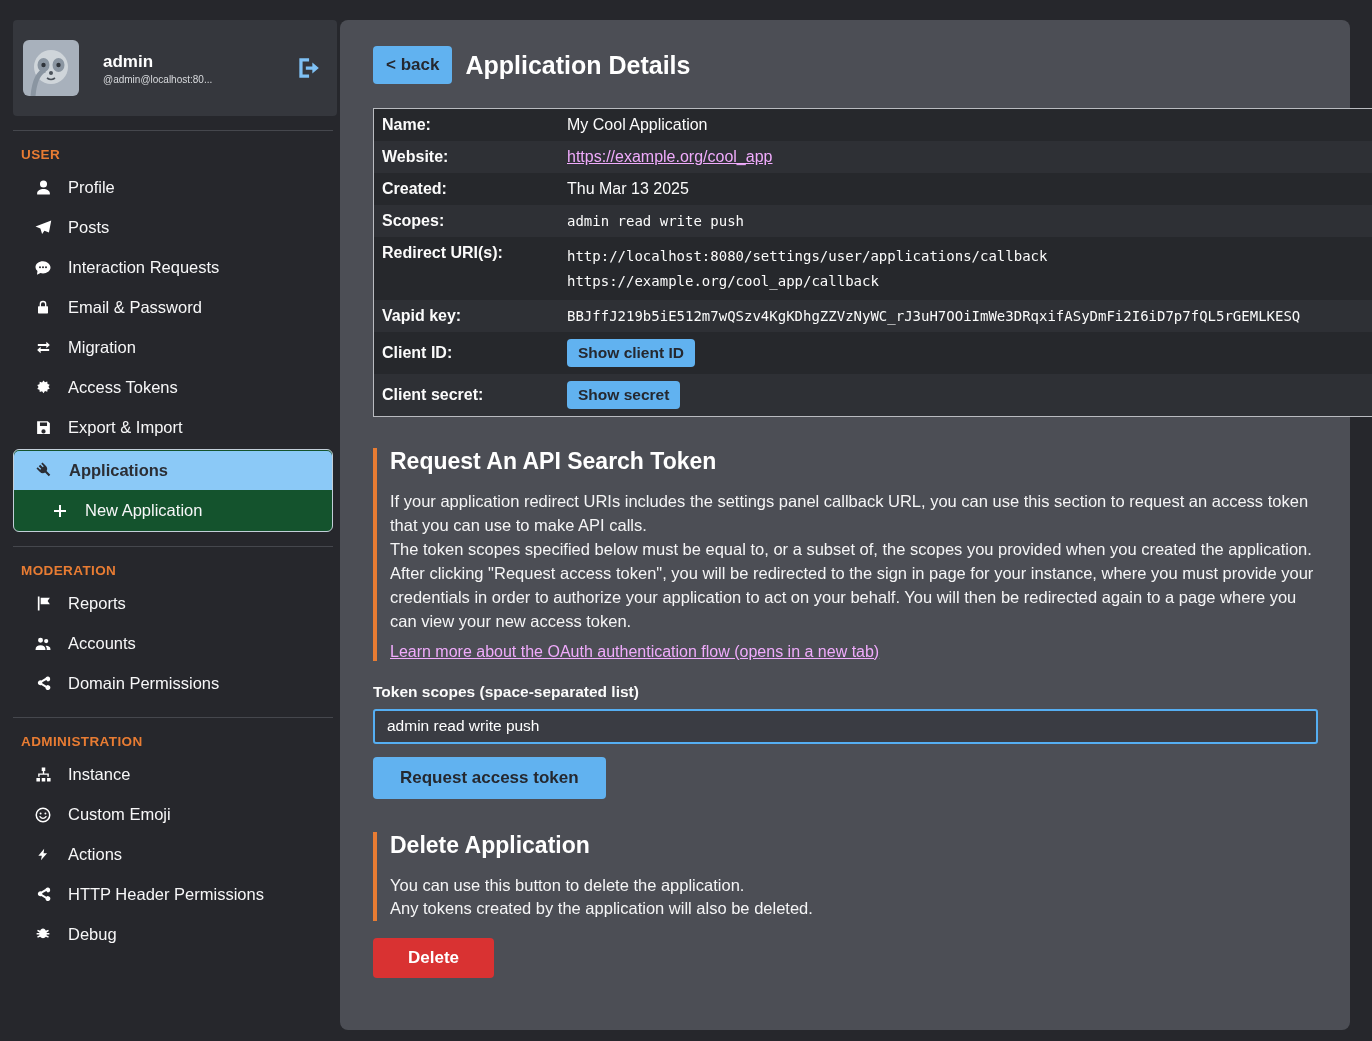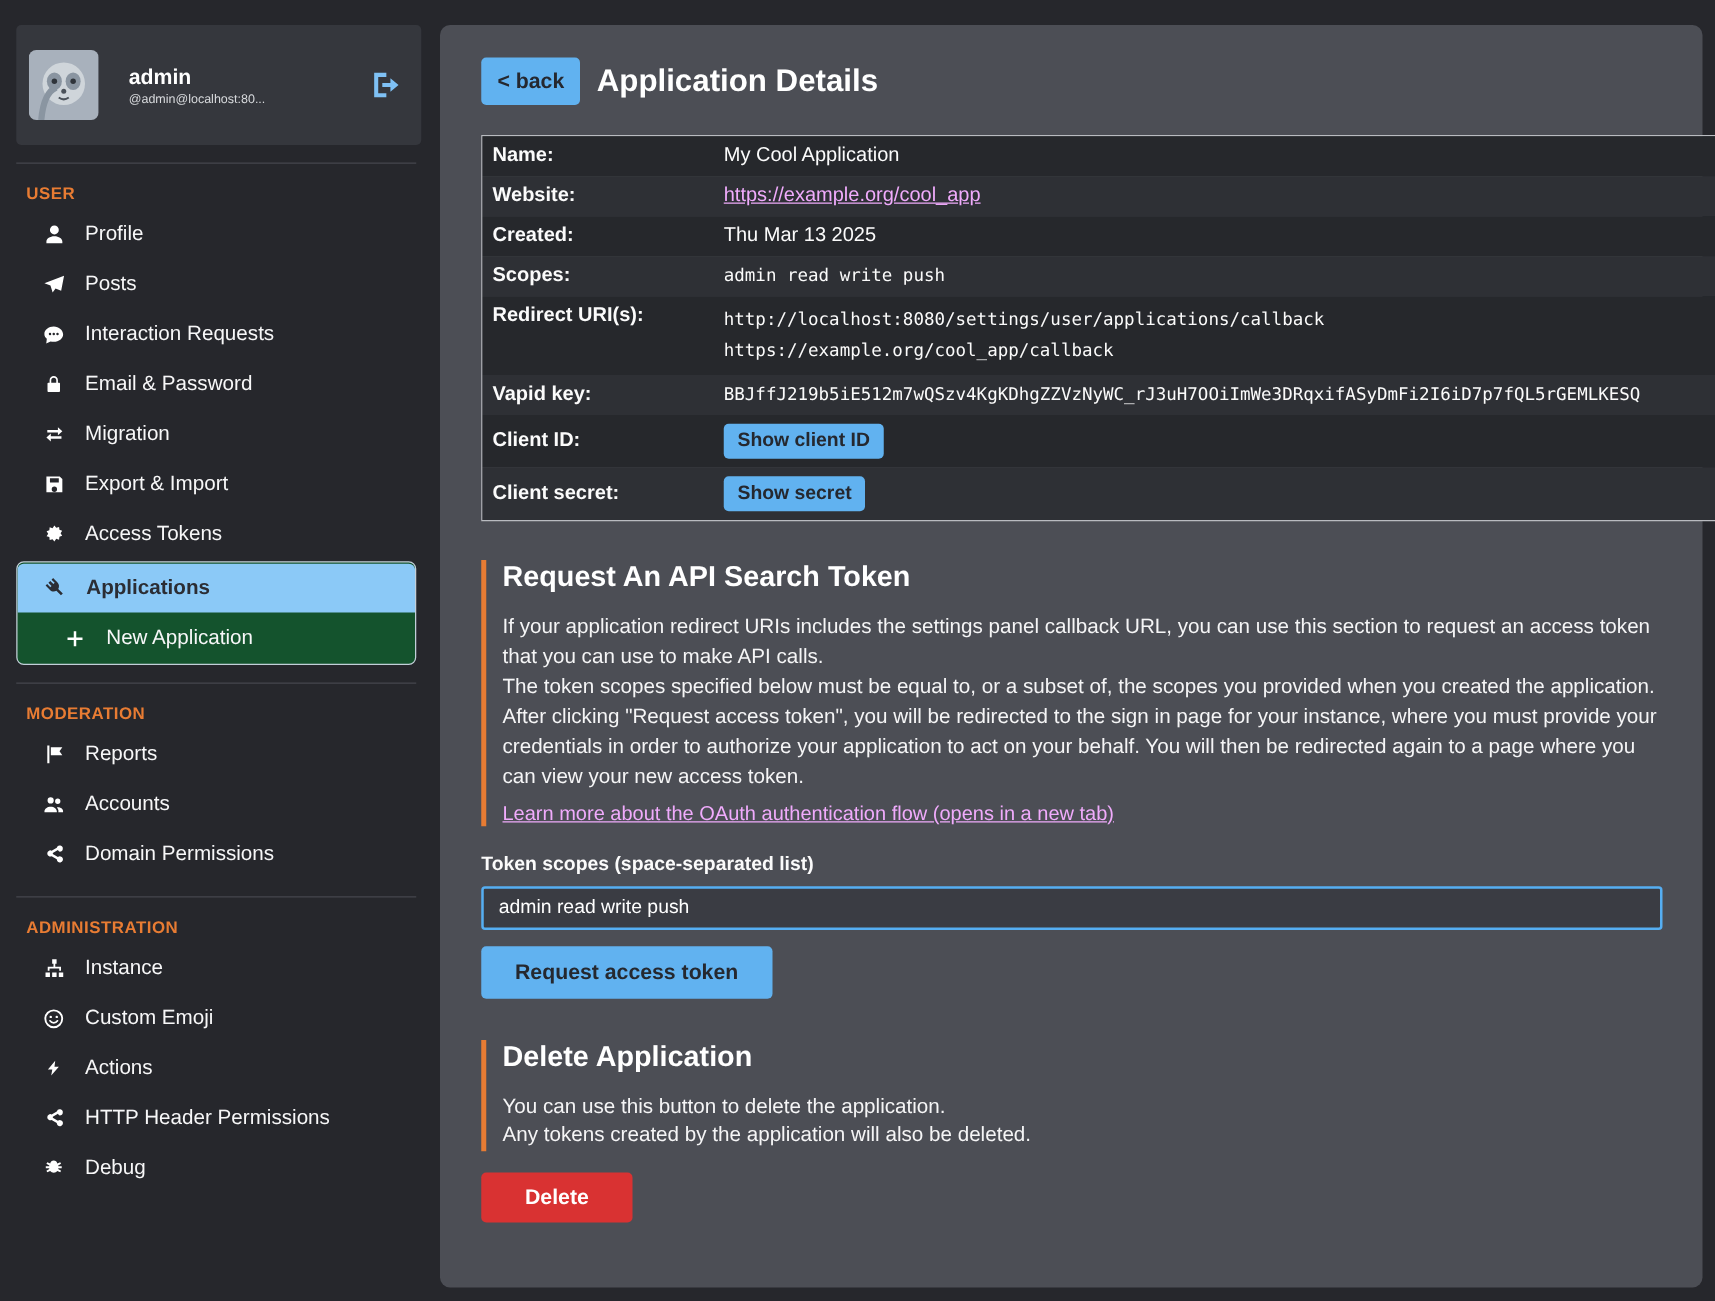--- a/index.html
+++ b/index.html
@@ -36,21 +36,21 @@
     font-size:16.5px; color:#f7f7f8; cursor:pointer; border-radius:4px;
   }
   .nav-item .ic { width:20px; display:flex; justify-content:center; color:#ffffff; flex:0 0 auto; }
   .nav-group { border:1px solid #c3cfd9; border-radius:6px; overflow:hidden; width:320px; margin:2px 0 6px 0; background:#14532d; }
   .nav-item.active { background:#8bc9f7; color:#2b2d34; border-radius:5px 5px 0 0; font-weight:bold; }
   .nav-item.active .ic { color:#2b2d34; }
   .nav-sub .nav-item { padding-left:36px; }
 
   
   .main {
-    position:absolute; left:352px; top:20px; width:1010px; height:1010px;
+    position:absolute; left:340px; top:20px; width:1010px; height:1010px;
     background:#4c4e55; border-radius:8px; padding:26px 32px 0 33px;
   }
   .title-row { display:flex; align-items:center; gap:13px; margin-bottom:24px; }
   .back-btn {
     background:#61b2f0; color:#25282f; border:none; border-radius:4px;
     font-family:"Liberation Sans",sans-serif; font-weight:bold; font-size:17px;
     padding:9px 13px; cursor:pointer;
   }
   .page-title { font-size:25px; font-weight:bold; color:#ffffff; }
 
@@ -174,33 +174,33 @@
       <svg width="19" height="17" viewBox="0 0 24 24" fill="currentColor">
           <path d="M4 7h12V4l5 4.5-5 4.5V10H4V7zm16 10H8v3l-5-4.5L8 11v3h12v3z"></path>
         </svg>
     </span>
     <span>Migration</span>
   </div>
 
   <div class="nav-item">
     <span class="ic">
       <svg width="17" height="17" viewBox="0 0 24 24" fill="currentColor">
+          <path d="M12 2l2.1 2.6 3.2-1 .4 3.3 3.1 1.1-1.8 2.8 1.8 2.8-3.1 1.1-.4 3.3-3.2-1L12 20l-2.1-2.6-3.2 1-.4-3.3-3.1-1.1L5 11.2 3.2 8.4l3.1-1.1.4-3.3 3.2 1L12 2z"></path>
+        </svg>
+    </span>
+    <span>Access Tokens</span>
+  </div>
+
+  <div class="nav-item">
+    <span class="ic">
+      <svg width="17" height="17" viewBox="0 0 24 24" fill="currentColor">
           <path d="M3 3h15l3 3v15H3V3zm4 2v5h10V5H7zm5 9.5a3 3 0 1 0 0 6 3 3 0 0 0 0-6z"></path>
         </svg>
     </span>
     <span>Export &amp; Import</span>
-  </div>
-
-  <div class="nav-item">
-    <span class="ic">
-      <svg width="17" height="17" viewBox="0 0 24 24" fill="currentColor">
-          <path d="M12 2l2.1 2.6 3.2-1 .4 3.3 3.1 1.1-1.8 2.8 1.8 2.8-3.1 1.1-.4 3.3-3.2-1L12 20l-2.1-2.6-3.2 1-.4-3.3-3.1-1.1L5 11.2 3.2 8.4l3.1-1.1.4-3.3 3.2 1L12 2z"></path>
-        </svg>
-    </span>
-    <span>Access Tokens</span>
   </div>
 
   <div class="nav-group">
     <div class="nav-item active">
       <span class="ic">
         <svg width="17" height="17" viewBox="0 0 24 24" fill="currentColor" style="transform:rotate(-45deg)">
             <path d="M15.5 2v5h-2V2h-3v5h-2V2H6v7c0 2.7 1.8 5 4.5 5.7V22h3v-7.3C16.2 14 18 11.7 18 9V2h-2.5z"></path>
           </svg>
       </span>
       <span>Applications</span>

